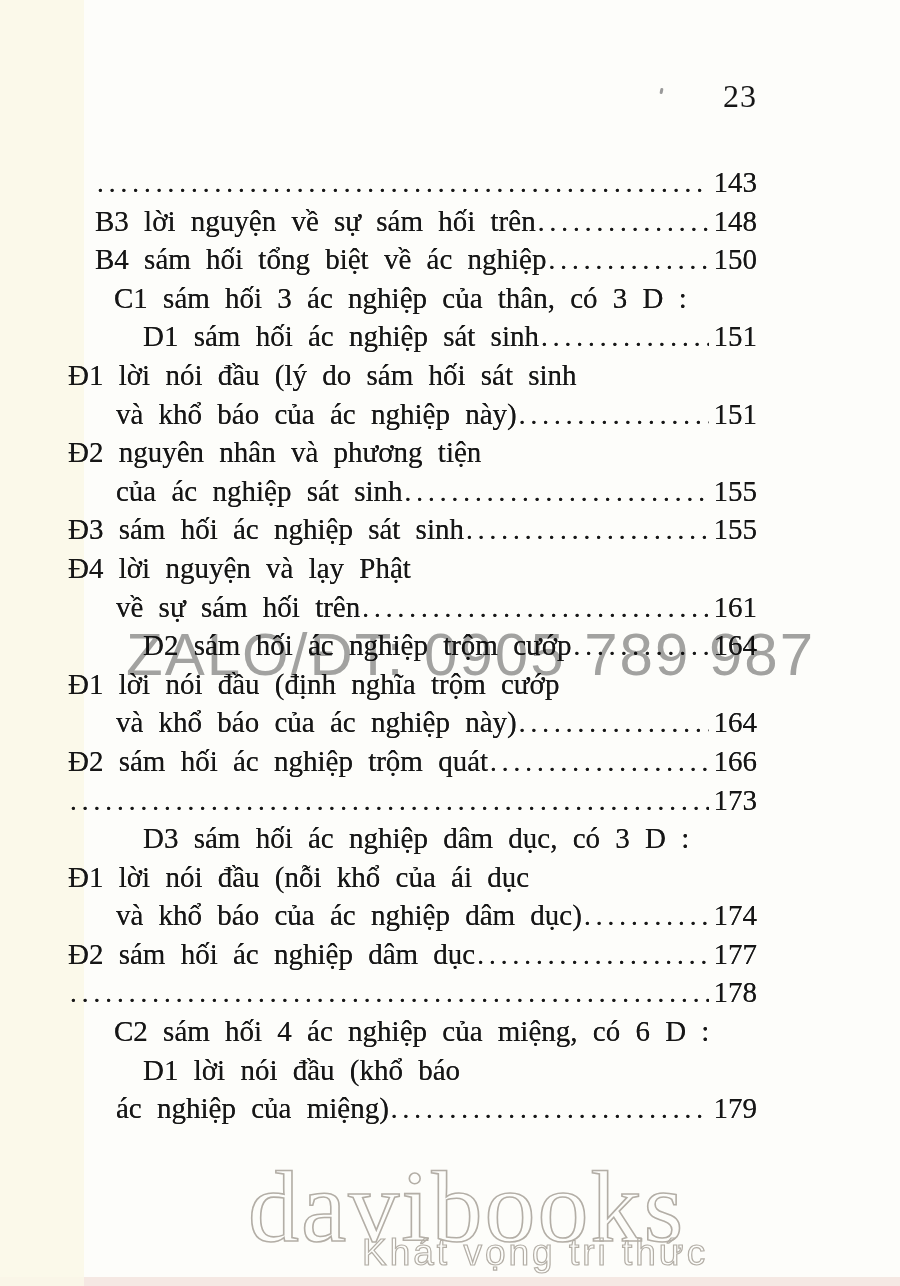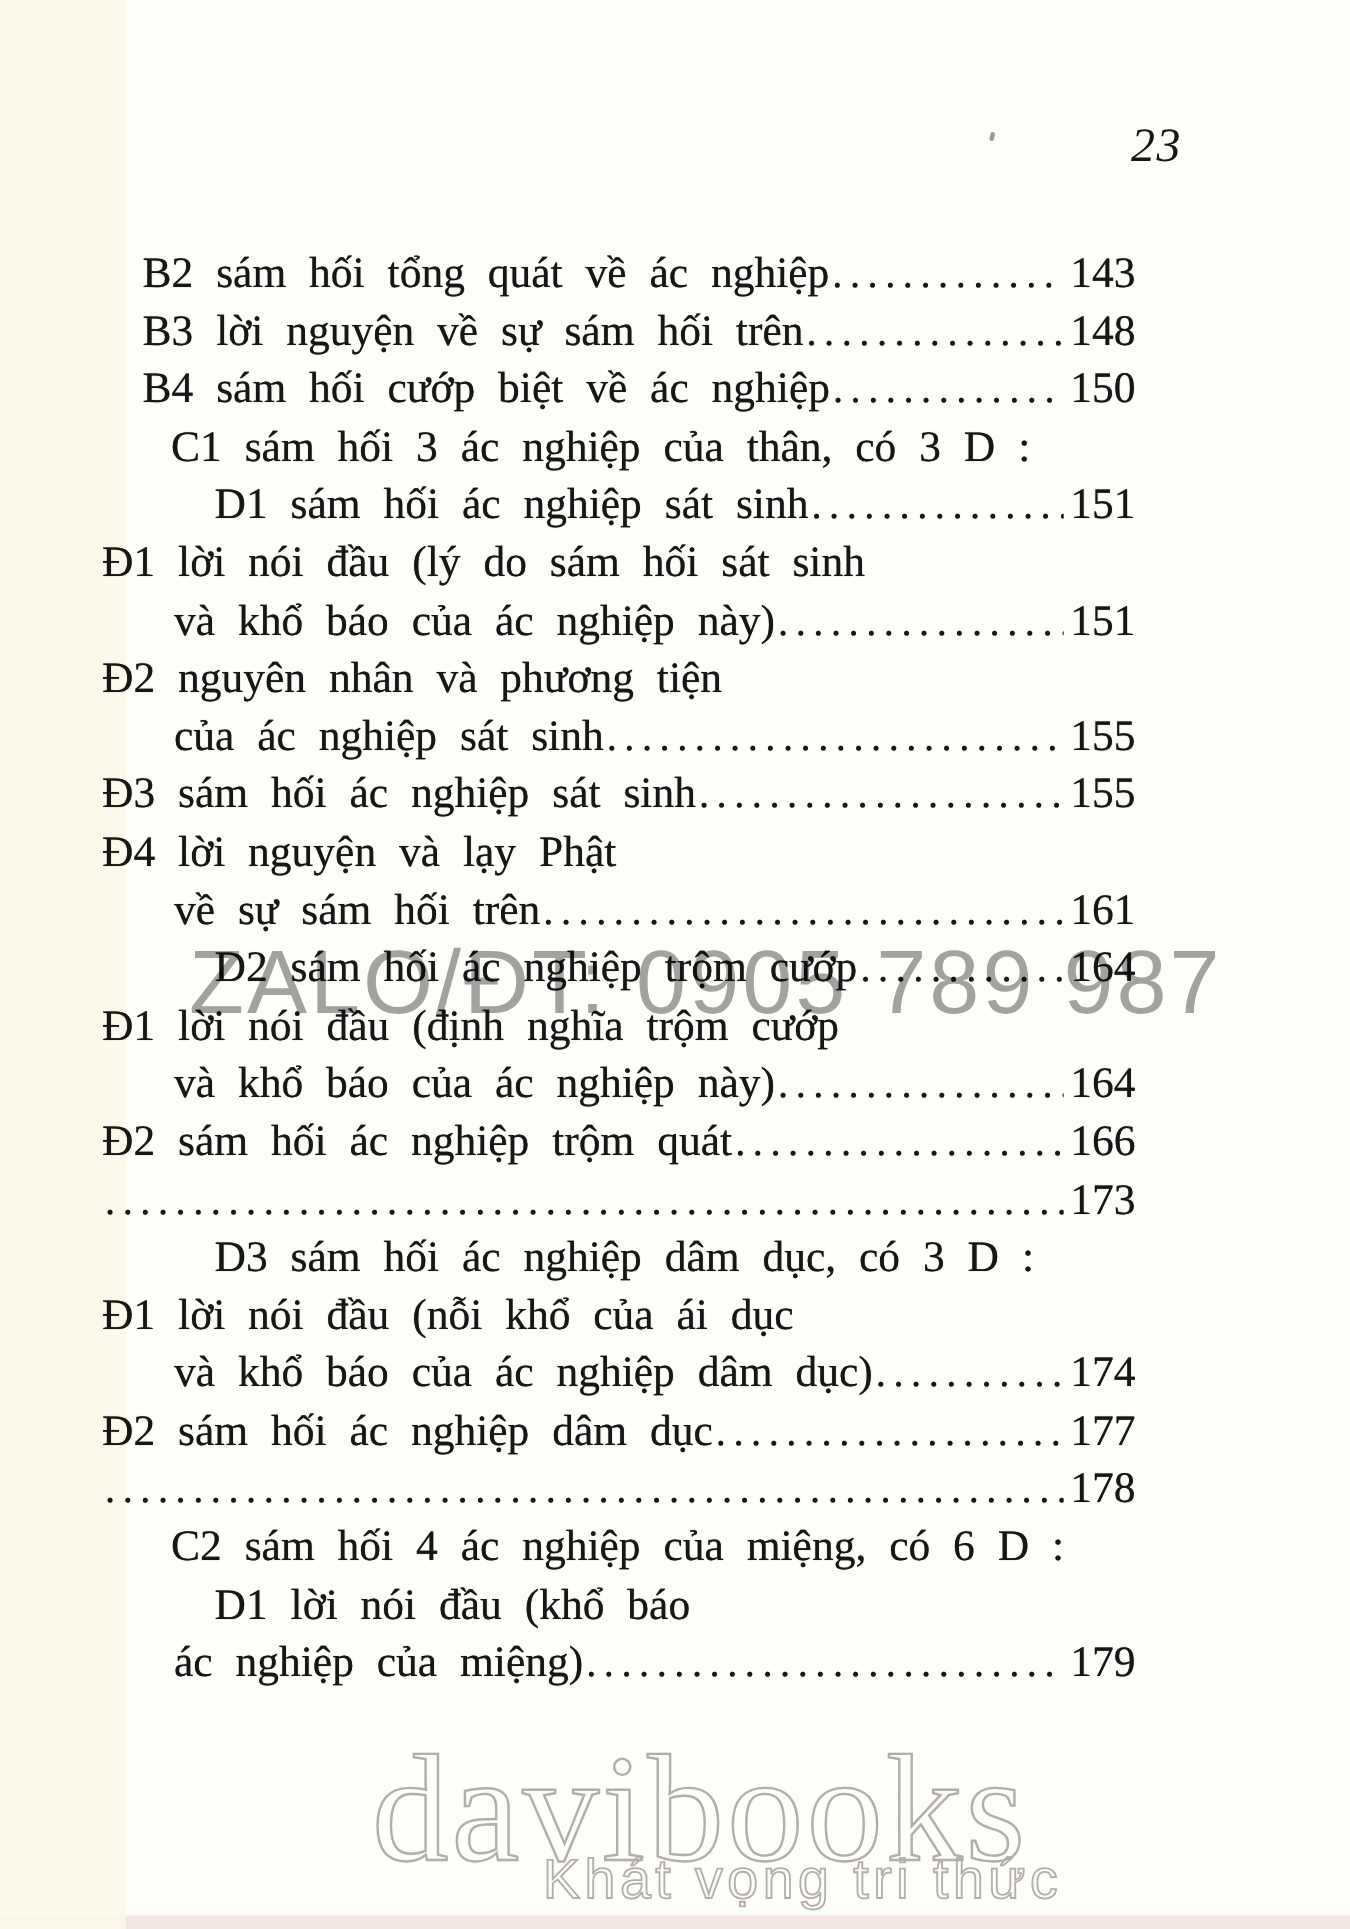--- a/index.html
+++ b/index.html
@@ -19,22 +19,22 @@
   .bottom-strip {
     position: absolute; left: 84px; right: 0; bottom: 0; height: 9px;
     background: #f5e8e3;
   }
   .bottom-strip-left {
     position: absolute; left: 0; bottom: 0; width: 84px; height: 9px;
     background: #faf6e8;
   }
 
   .page-number {
-    position: absolute; top: 78px; left: 754px;
-    font-size: 32px; letter-spacing: 1px; font-style: italic;
+    position: absolute; top: 78px; left: 723px;
+    font-size: 32px; letter-spacing: 1px;
   }
   .speck {
     position: absolute; top: 88px; left: 660px;
     width: 3px; height: 6px; background: #9a9a9a;
     transform: rotate(12deg); border-radius: 2px;
   }
 
   .toc {
     position: absolute; top: 163px; left: 0; width: 757px;
   }
@@ -96,31 +96,30 @@
 
 <div class="left-band"></div>
 <div class="bottom-strip"></div>
 <div class="bottom-strip-left"></div>
 
 <div class="page-number">23</div>
 <div class="speck"></div>
 
 <div class="toc" id="toc">
     <div class="toc-row indent-0">
-    <span class="label">B2 sám hối tổng quát về ác nghiệp</span>
     <span class="leader"></span>
     <span class="pagenum">143</span>
   </div>
     <div class="toc-row indent-0">
     <span class="label">B3 lời nguyện về sự sám hối trên</span>
     <span class="leader"></span>
     <span class="pagenum">148</span>
   </div>
     <div class="toc-row indent-0">
-    <span class="label">B4 sám hối cướp biệt về ác nghiệp</span>
+    <span class="label">B4 sám hối tổng biệt về ác nghiệp</span>
     <span class="leader"></span>
     <span class="pagenum">150</span>
   </div>
     <div class="toc-row indent-1 no-page">
     <span class="label">C1 sám hối 3 ác nghiệp của thân, có 3 D :</span>
 
   </div>
     <div class="toc-row indent-2">
     <span class="label">D1 sám hối ác nghiệp sát sinh</span>
     <span class="leader"></span>

